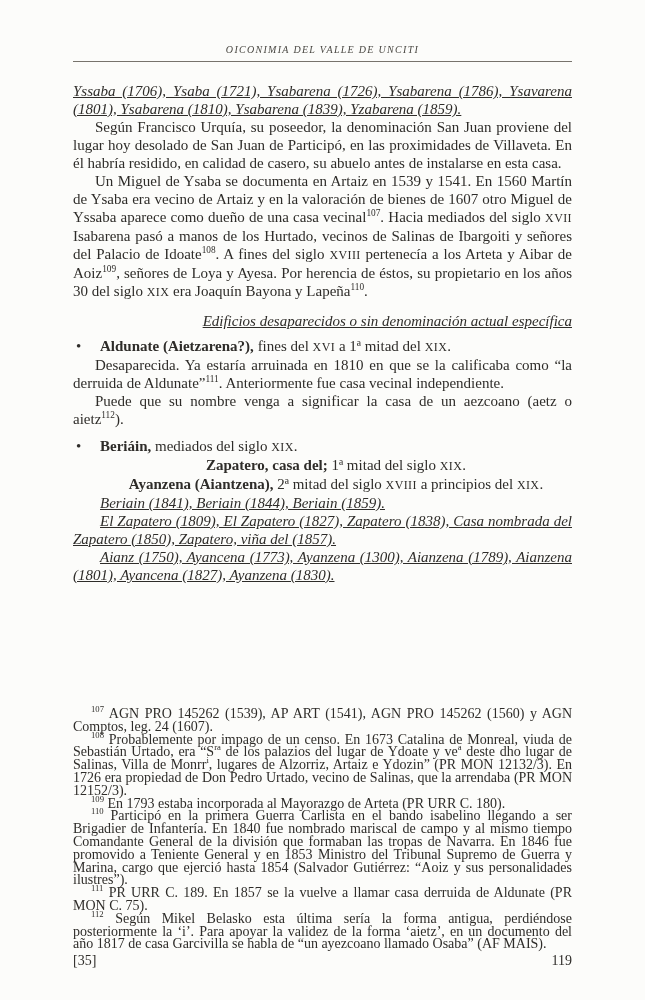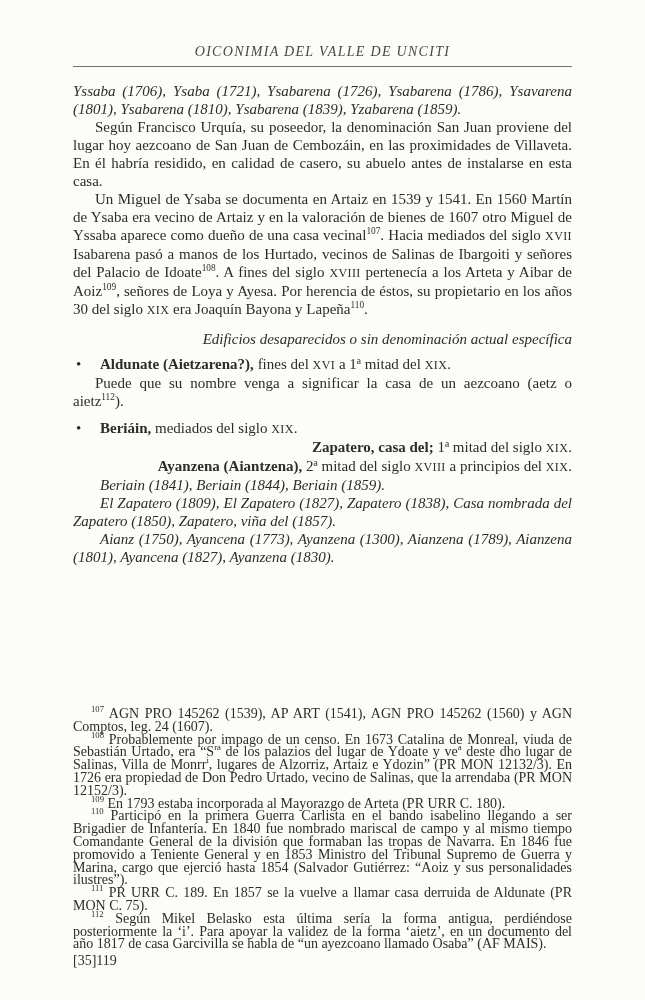--- a/index.html
+++ b/index.html
@@ -8,70 +8,71 @@
     width:645px;height:1000px;
     background:var(--background,#fcfcfa);
     color:var(--text,#2e2c29);
     font-family:"Liberation Serif",serif;
     overflow:hidden;
   }
   .running-header{
     position:absolute;top:44px;left:73px;width:499px;
     text-align:center;
     font-style:italic;
-    font-size:14px;
+    font-size:10px;
     letter-spacing:1.3px;
     color:var(--header-text,#4a4843);
     border-bottom:1px solid var(--rule,#77736c);
     padding-bottom:6px;
   }
   .page-body{
     position:absolute;top:82px;left:73px;width:499px;
     font-size:15px;line-height:18px;
     text-align:justify;
   }
   .blk{margin:0;}
   .para{text-indent:22px;}
   .para-cont{text-indent:0;}
   .heading{font-style:italic;text-align:right;margin-top:11px;margin-bottom:7px;text-indent:0;}
   .bullet{position:relative;padding-left:27px;text-align:left;text-indent:0;}
   .bullet .dot{position:absolute;left:3px;top:0;}
   .gap{margin-top:9px;}
-  .sub{padding-left:27px;text-align:right;text-indent:0;}
+  .sub{padding-left:27px;text-align:center;text-indent:0;}
   .cite{font-style:italic;text-indent:27px;}
-  em{font-style:italic;}
+  em{font-style:italic;text-decoration:underline;}
   strong{font-weight:bold;}
   sup{font-size:0.62em;line-height:0;vertical-align:super;}
   .sc{font-size:0.8em;letter-spacing:0.4px;}
   .footnotes{
     position:absolute;top:708px;left:73px;width:499px;
     font-size:14px;line-height:12.8px;
     text-align:justify;
   }
   .footnote{text-indent:18px;}
   .page-footer{
     position:absolute;top:953px;left:73px;width:499px;
-    display:flex;
+    display:flex;justify-content:space-between;
     font-size:14px;
     color:var(--text,#2e2c29);
   }
 </style>
 </head>
 <body>
 
 <div class="page">
 
   <div class="running-header">OICONIMIA DEL VALLE DE UNCITI</div>
 
   <div class="page-body">
       <div class="blk para-cont"><em>Yssaba (1706), Ysaba (1721), Ysabarena (1726), Ysabarena (1786), Ysavarena (1801), Ysabarena (1810), Ysabarena (1839), Yzabarena (1859).</em></div>
-      <div class="blk para"><span>Según Francisco Urquía, su poseedor, la denominación San Juan proviene del lugar hoy aezcoano de San Juan de Cembozáin, en las proximidades de Villaveta. En él habría residido, en calidad de casero, su abuelo antes de instalarse en esta casa.</span></div>
+      <div class="blk para"><span>Según Francisco Urquía, su poseedor, la denominación San Juan proviene del lugar hoy desolado de San Juan de Participó, en las proximidades de Villaveta. En él habría residido, en calidad de casero, su abuelo antes de instalarse en esta casa.</span></div>
       <div class="blk para"><span>Un Miguel de Ysaba se documenta en Artaiz en 1539 y 1541. En 1560 Martín de Ysaba era vecino de Artaiz y en la valoración de bienes de 1607 otro Miguel de Yssaba aparece como dueño de una casa vecinal</span><sup>107</sup><span>. Hacia mediados del siglo </span><span class="sc">XVII</span><span> Isabarena pasó a manos de los Hurtado, vecinos de Salinas de Ibargoiti y señores del Palacio de Idoate</span><sup>108</sup><span>. A fines del siglo </span><span class="sc">XVIII</span><span> pertenecía a los Arteta y Aibar de Aoiz</span><sup>109</sup><span>, señores de Loya y Ayesa. Por herencia de éstos, su propietario en los años 30 del siglo </span><span class="sc">XIX</span><span> era Joaquín Bayona y Lapeña</span><sup>110</sup><span>.</span></div>
       <div class="blk heading"><em>Edificios desaparecidos o sin denominación actual específica</em></div>
       <div class="blk bullet"><span class="dot">•</span><strong>Aldunate (Aietzarena?),</strong><span> fines del </span><span class="sc">XVI</span><span> a 1ª mitad del </span><span class="sc">XIX</span><span>.</span></div>
+      <div class="blk para"><span>Desaparecida. Ya estaría arruinada en 1810 en que se la calificaba como “la derruida de Aldunate”</span><sup>111</sup><span>. Anteriormente fue casa vecinal independiente.</span></div>
       <div class="blk para"><span>Puede que su nombre venga a significar la casa de un aezcoano (aetz o aietz</span><sup>112</sup><span>).</span></div>
       <div class="blk bullet gap"><span class="dot">•</span><strong>Beriáin,</strong><span> mediados del siglo </span><span class="sc">XIX</span><span>.</span></div>
       <div class="blk sub"><strong>Zapatero, casa del;</strong><span> 1ª mitad del siglo </span><span class="sc">XIX</span><span>.</span></div>
       <div class="blk sub"><strong>Ayanzena (Aiantzena),</strong><span> 2ª mitad del siglo </span><span class="sc">XVIII</span><span> a principios del </span><span class="sc">XIX</span><span>.</span></div>
       <div class="blk cite"><em>Beriain (1841), Beriain (1844), Beriain (1859).</em></div>
       <div class="blk cite"><em>El Zapatero (1809), El Zapatero (1827), Zapatero (1838), Casa nombrada del Zapatero (1850), Zapatero, viña del (1857).</em></div>
       <div class="blk cite"><em>Aianz (1750), Ayancena (1773), Ayanzena (1300), Aianzena (1789), Aianzena (1801), Ayancena (1827), Ayanzena (1830).</em></div>
     </div>
 
   <div class="footnotes">

